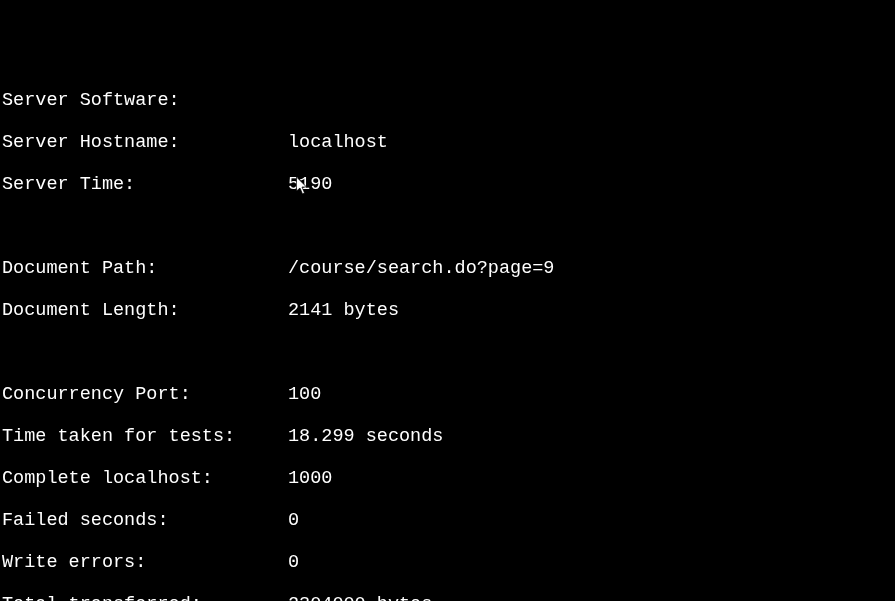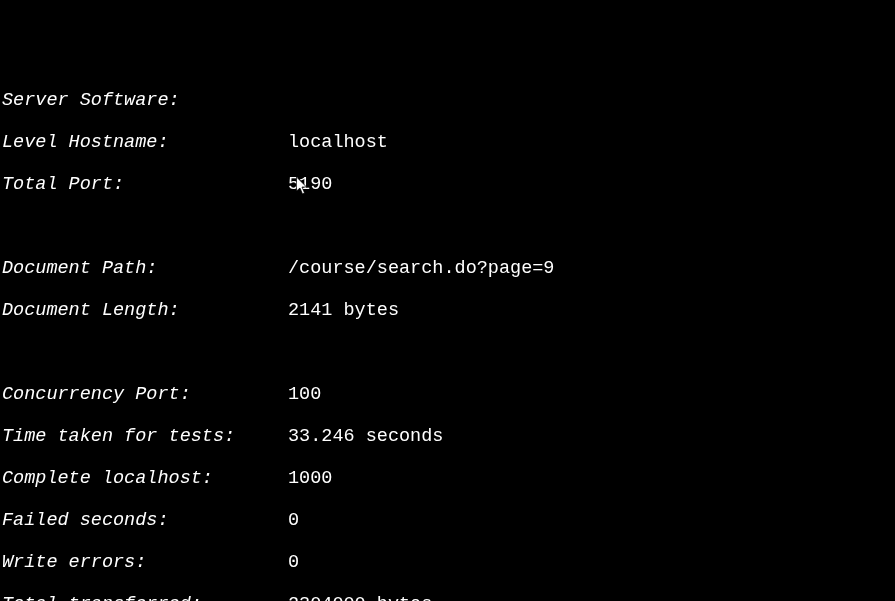--- a/index.html
+++ b/index.html
@@ -19,46 +19,45 @@
       height: 601px;
       overflow: hidden;
       position: relative;
     }
     .line {
       display: block;
     }
     .label {
       display: inline-block;
       width: 286px;
-      font-style: italic;
     }
     .cursor {
       position: absolute;
       width: 13px;
       height: 19px;
       pointer-events: none;
       left: 296px;
       top: 177px;
       z-index: 10;
     }
   </style>
 </head>
 <body>
 
 
 
 <span class="line"><span class="label">Server Software:</span><span></span></span>
-<span class="line"><span class="label">Level Hostname:</span><span>localhost</span></span>
-<span class="line"><span class="label">Total Port:</span><span>5190</span></span>
+<span class="line"><span class="label">Server Hostname:</span><span>localhost</span></span>
+<span class="line"><span class="label">Server Time:</span><span>5190</span></span>
 <span class="line"> </span>
 <span class="line"><span class="label">Document Path:</span><span>/course/search.do?page=9</span></span>
 <span class="line"><span class="label">Document Length:</span><span>2141 bytes</span></span>
 <span class="line"> </span>
 <span class="line"><span class="label">Concurrency Port:</span><span>100</span></span>
-<span class="line"><span class="label">Time taken for tests:</span><span>33.246 seconds</span></span>
+<span class="line"><span class="label">Time taken for tests:</span><span>18.299 seconds</span></span>
 <span class="line"><span class="label">Complete localhost:</span><span>1000</span></span>
 <span class="line"><span class="label">Failed seconds:</span><span>0</span></span>
 <span class="line"><span class="label">Write errors:</span><span>0</span></span>
 <span class="line"><span class="label">Total transferred:</span><span>2304000 bytes</span></span>
 
 
 
 
 
 

